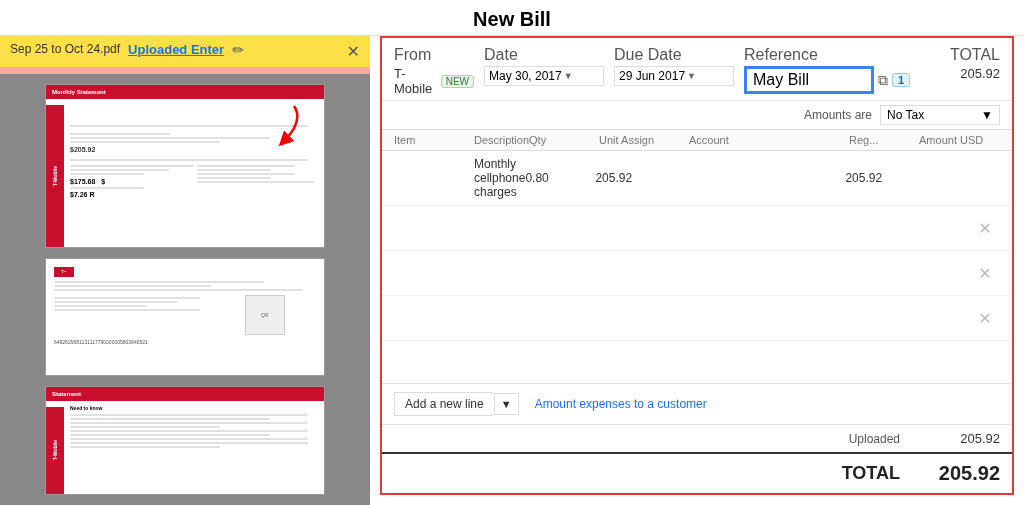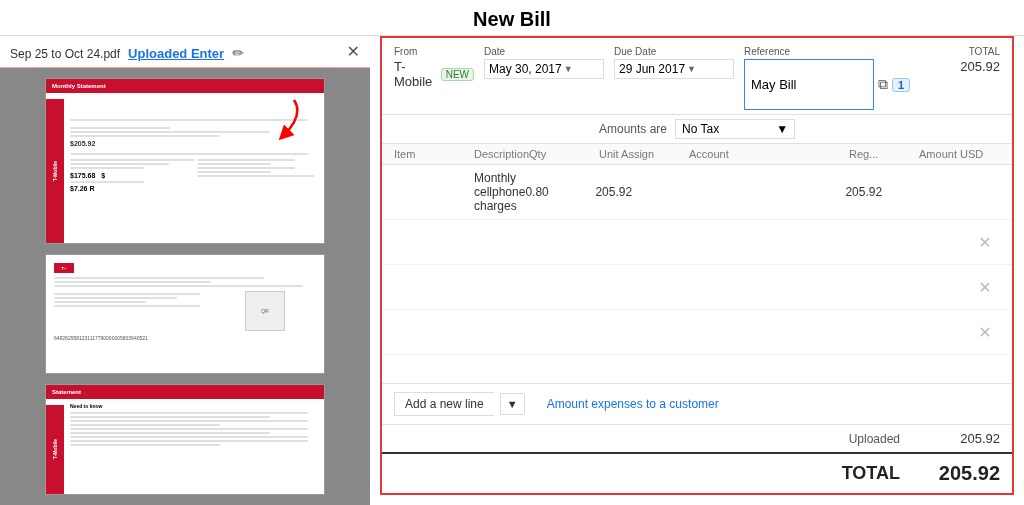--- a/index.html
+++ b/index.html
@@ -41,25 +41,25 @@
     .left-panel {
       width: 370px;
       min-width: 370px;
       background: #888;
       display: flex;
       flex-direction: column;
       overflow: hidden;
     }
 
     .left-panel-header {
-      background: #ffffff;
-      border-bottom: 1px solid #fca5a5;
+      background: #fde047;
+      border-bottom: 7px solid #fca5a5;
       padding: 6px 10px;
       display: flex;
-      align-items: flex-end;
+      align-items: flex-start;
       gap: 8px;
     }
 
     .pdf-filename {
       font-size: 12px;
       color: #333;
     }
 
     .uploaded-bill-link {
       color: #1a73e8;
@@ -205,21 +205,21 @@
       gap: 10px;
     }
 
     .field-group {
       display: flex;
       flex-direction: column;
       gap: 2px;
     }
 
     .field-label {
-      font-size: 10px;
+      font-size: 16px;
       color: #555;
       font-weight: normal;
     }
 
     .field-value {
       font-size: 13px;
       color: #333;
     }
 
     .from-group { min-width: 80px; }
@@ -239,23 +239,23 @@
       gap: 2px;
       min-width: 100px;
     }
 
     .dropdown-arrow {
       font-size: 9px;
       color: #666;
     }
 
     .reference-input {
-      border: 1px solid #3b82f6;
-      font-size: 13px;
-      padding: 17px 6px;
+      border: 3px solid #3b82f6;
+      font-size: 16px;
+      padding: 2px 6px;
       min-width: 120px;
     }
 
     .copy-icon {
       font-size: 14px;
       color: #555;
       cursor: pointer;
     }
 
     .badge-num {
@@ -269,21 +269,21 @@
     }
 
     .total-value {
       font-size: 13px;
       color: #333;
     }
 
     
     .amounts-row {
       display: flex;
-      justify-content: center;
+      justify-content: flex-end;
       align-items: center;
       padding: 4px 12px;
       gap: 8px;
       border-bottom: 1px solid #e0e0e0;
     }
 
     .amounts-label {
       font-size: 12px;
       color: #555;
     }
@@ -347,21 +347,21 @@
 
     
     .form-footer {
       border-top: 1px solid #e0e0e0;
     }
 
     .add-line-row {
       display: flex;
       align-items: center;
       padding: 8px 12px;
-      gap: 6px;
+      gap: 0;
       border-bottom: 1px solid #e0e0e0;
     }
 
     .add-line-btn {
       border: 1px solid #ddd;
       background: #fff;
       font-size: 12px;
       padding: 4px 10px;
       cursor: pointer;
       color: #333;

